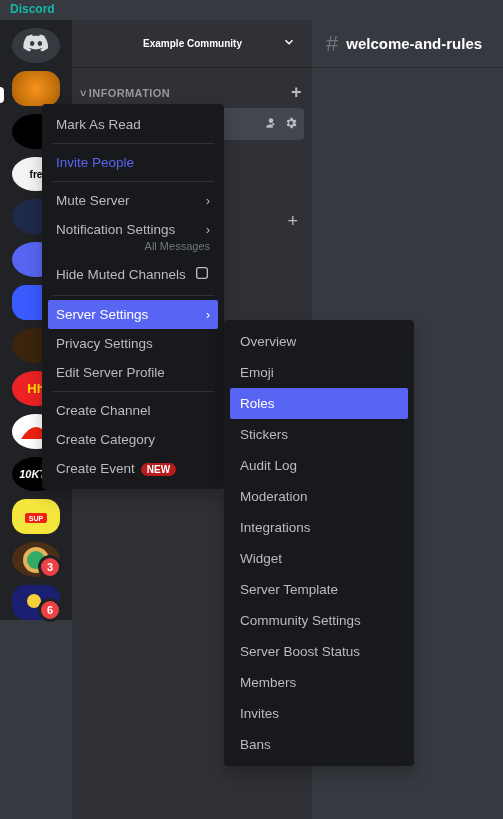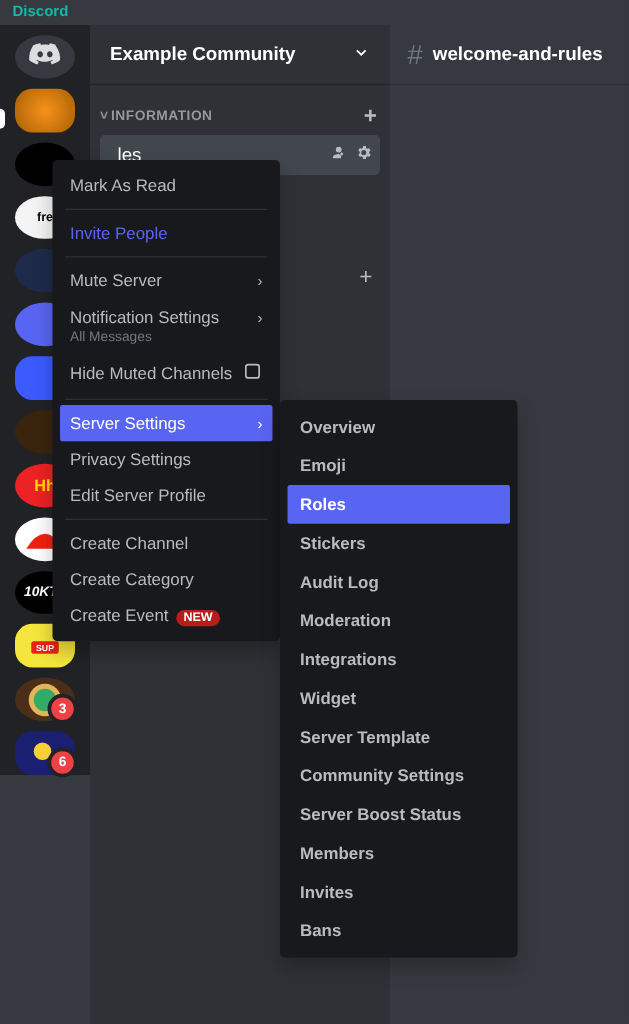--- a/index.html
+++ b/index.html
@@ -6,39 +6,39 @@
   body { background:#36393f; width:503px; height:819px; overflow:hidden; color:#dcddde; position:relative; }
   .app-title { position:absolute; top:2px; left:10px; font-size:12px; font-weight:700; color:#14b8a6; }
   
   .server-col { position:absolute; top:20px; left:0; width:72px; height:600px; background:#202225; display:flex; flex-direction:column; align-items:center; padding-top:8px; gap:8px; }
   .server-icon { width:48px; height:48px; border-radius:50%; background:#36393f; display:flex; align-items:center; justify-content:center; position:relative; cursor:pointer; }
   .server-icon.square { border-radius:14px; }
   .server-icon.selected::before { content:""; position:absolute; left:-12px; top:16px; width:4px; height:16px; background:#fff; border-radius:0 4px 4px 0; }
   .badge { position:absolute; bottom:-2px; right:-2px; background:#ed4245; color:#fff; font-size:11px; font-weight:700; border-radius:50%; width:18px; height:18px; display:flex; align-items:center; justify-content:center; border:3px solid #202225; box-sizing:content-box; }
   
   .channel-panel { position:absolute; top:20px; left:72px; width:240px; height:799px; background:#2f3136; }
-  .server-header { height:48px; display:flex; align-items:center; padding:0 16px; font-weight:700; font-size:15px; color:#fff; border-bottom:1px solid #222428; justify-content:space-between; cursor:pointer; }
+  .server-header { height:48px; display:flex; align-items:center; padding:0 16px; font-weight:700; font-size:10px; color:#fff; border-bottom:1px solid #222428; justify-content:flex-end; cursor:pointer;gap:40px; }
   .cat-row { display:flex; align-items:center; justify-content:space-between; padding:14px 10px 4px 8px; font-size:11px; font-weight:700; letter-spacing:0.4px; color:#96989d; cursor:pointer; }
   .cat-row .spacer { flex:1; }
   .chan-row { display:flex; align-items:center; height:32px; margin:1px 8px; padding:0 6px; border-radius:4px; color:#96989d; font-size:15px; gap:6px; cursor:pointer; }
   .chan-row.active { background:#42464d; color:#fff; }
   .chan-row .hash { font-size:18px; margin-right:2px; }
   .chan-row .right-icons { margin-left:auto; display:flex; gap:6px; }
   
   .chat-header { position:absolute; top:20px; left:312px; right:0; height:48px; background:#36393f; border-bottom:1px solid #2b2d31; display:flex; align-items:center; padding-left:14px; gap:8px; color:#fff; font-weight:600; font-size:15px; }
   
-  .ctx-menu { position:absolute; top:128px; left:42px; width:182px; background:#18191c; border-radius:4px; padding:6px; box-shadow:0 8px 16px rgba(0,0,0,0.24); z-index:50; }
+  .ctx-menu { position:absolute; top:104px; left:42px; width:182px; background:#18191c; border-radius:4px; padding:6px; box-shadow:0 8px 16px rgba(0,0,0,0.24); z-index:50;text-align:right; }
   .ctx-item { display:flex; align-items:center; justify-content:space-between; padding:7px 8px; border-radius:2px; font-size:13.5px; color:#b9bbbe; cursor:pointer; }
   .ctx-item.invite { color:#5865f2; }
   .ctx-item.selected { background:#5865f2; color:#fff; }
   .ctx-sep { height:1px; background:#2e3034; margin:4px 4px; }
   .ctx-sub { font-size:11px; color:#72767d; padding:0 8px 6px; margin-top:-4px; }
   .new-pill { background:#b91c1c; color:#fff; font-size:10px; font-weight:800; padding:1px 6px; border-radius:8px; margin-left:6px; }
   
-  .sub-menu { position:absolute; top:320px; left:224px; width:190px; background:#18191c; border-radius:4px; padding:6px; box-shadow:0 8px 16px rgba(0,0,0,0.24); z-index:51;font-weight:bold; }
+  .sub-menu { position:absolute; top:320px; left:224px; width:190px; background:#18191c; border-radius:4px; padding:6px; box-shadow:0 8px 16px rgba(0,0,0,0.24); z-index:51; }
   .sub-item { padding:8px 10px; font-size:13.5px; color:#b9bbbe; border-radius:2px; cursor:pointer; }
   .sub-item.selected { background:#5865f2; color:#fff; }
   .caret { font-size:12px; }
   .plus { font-size:18px; color:#b9bbbe; }
   .discord-logo svg { width:28px; height:28px; }
   
   .sv-orange{background:radial-gradient(circle,#f7931a,#a85e05);} .sv-black{background:#000;} .sv-white{background:#f4f4f4;color:#000;font-size:10px;font-weight:700;} .sv-navy{background:#1e2a4a;} .sv-purple{background:#5865f2;} .sv-bluebox{background:#3b5bff;border-radius:10px;} .sv-brown{background:#3a240e;} .sv-red{background:#ed2224;color:#ffde00;font-size:13px;font-weight:900;} .sv-redcap{background:#fff;} .sv-bw{background:#000;color:#fff;font-size:11px;font-style:italic;font-weight:700;} .sv-yellow{background:#f5e63d;border-radius:12px;} .sv-choc{background:#4a2e18;} .sv-deepblue{background:#1a1f71;border-radius:12px;}
   .text{display:inline-block;}
 </style>
 </head>

